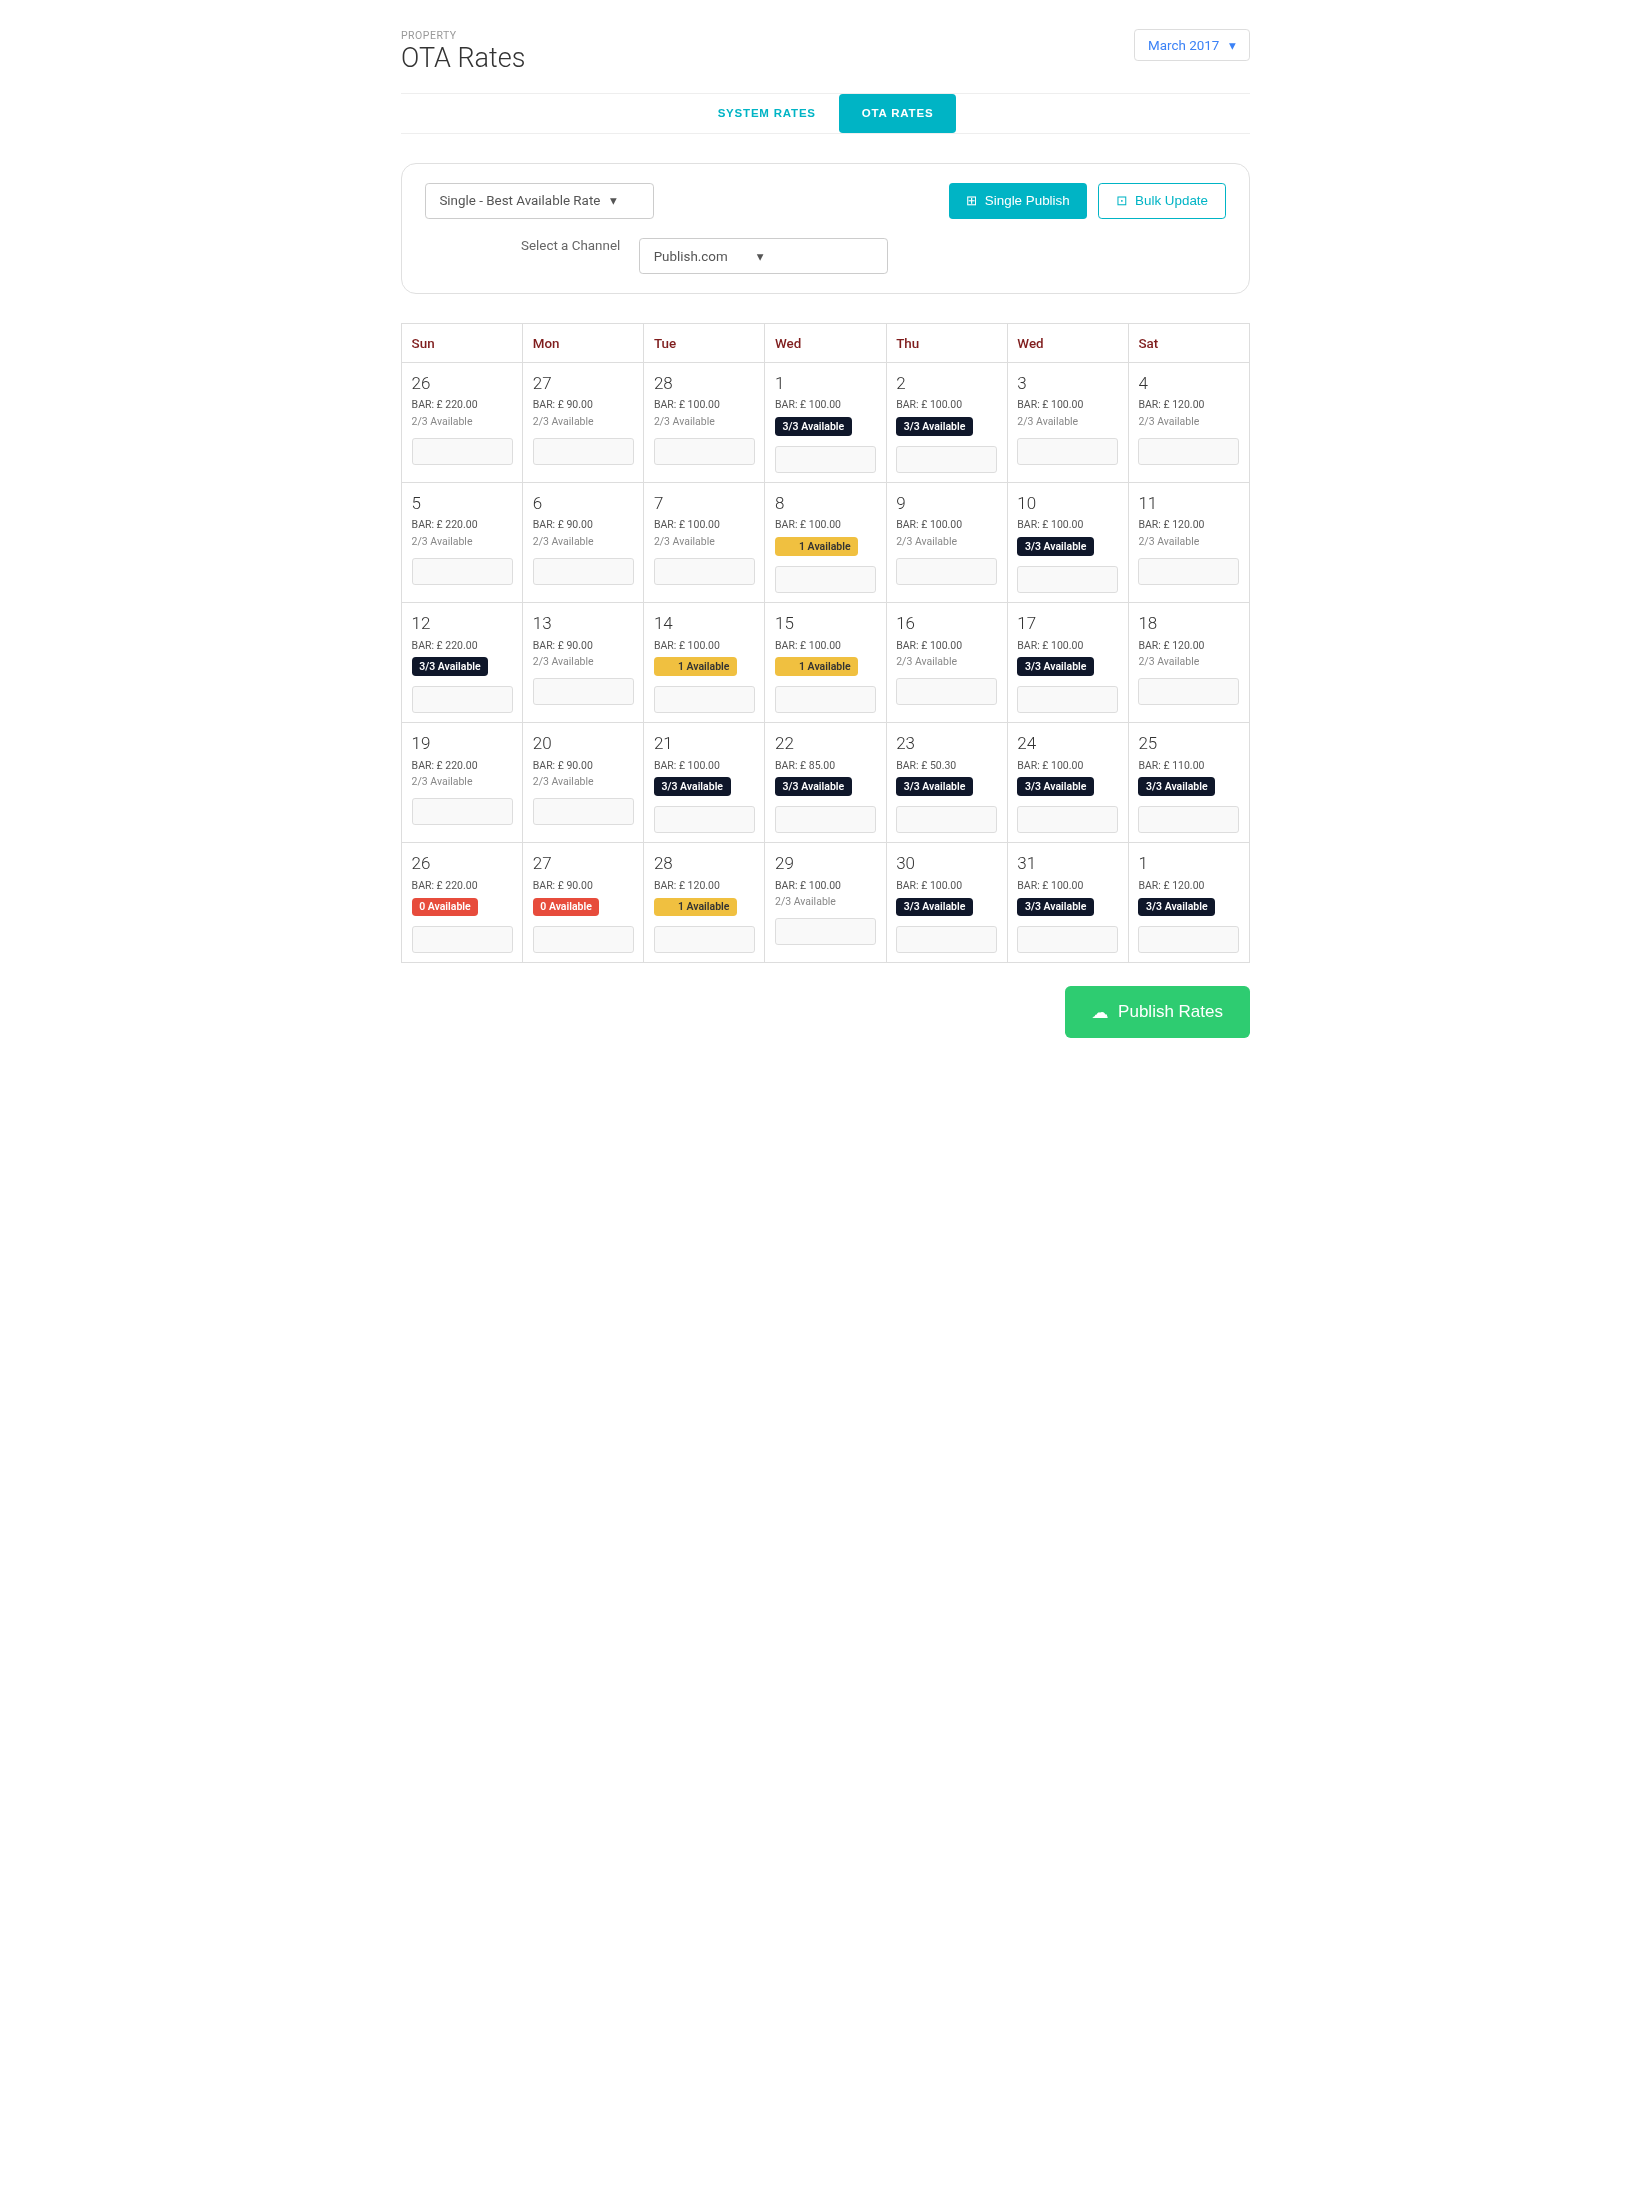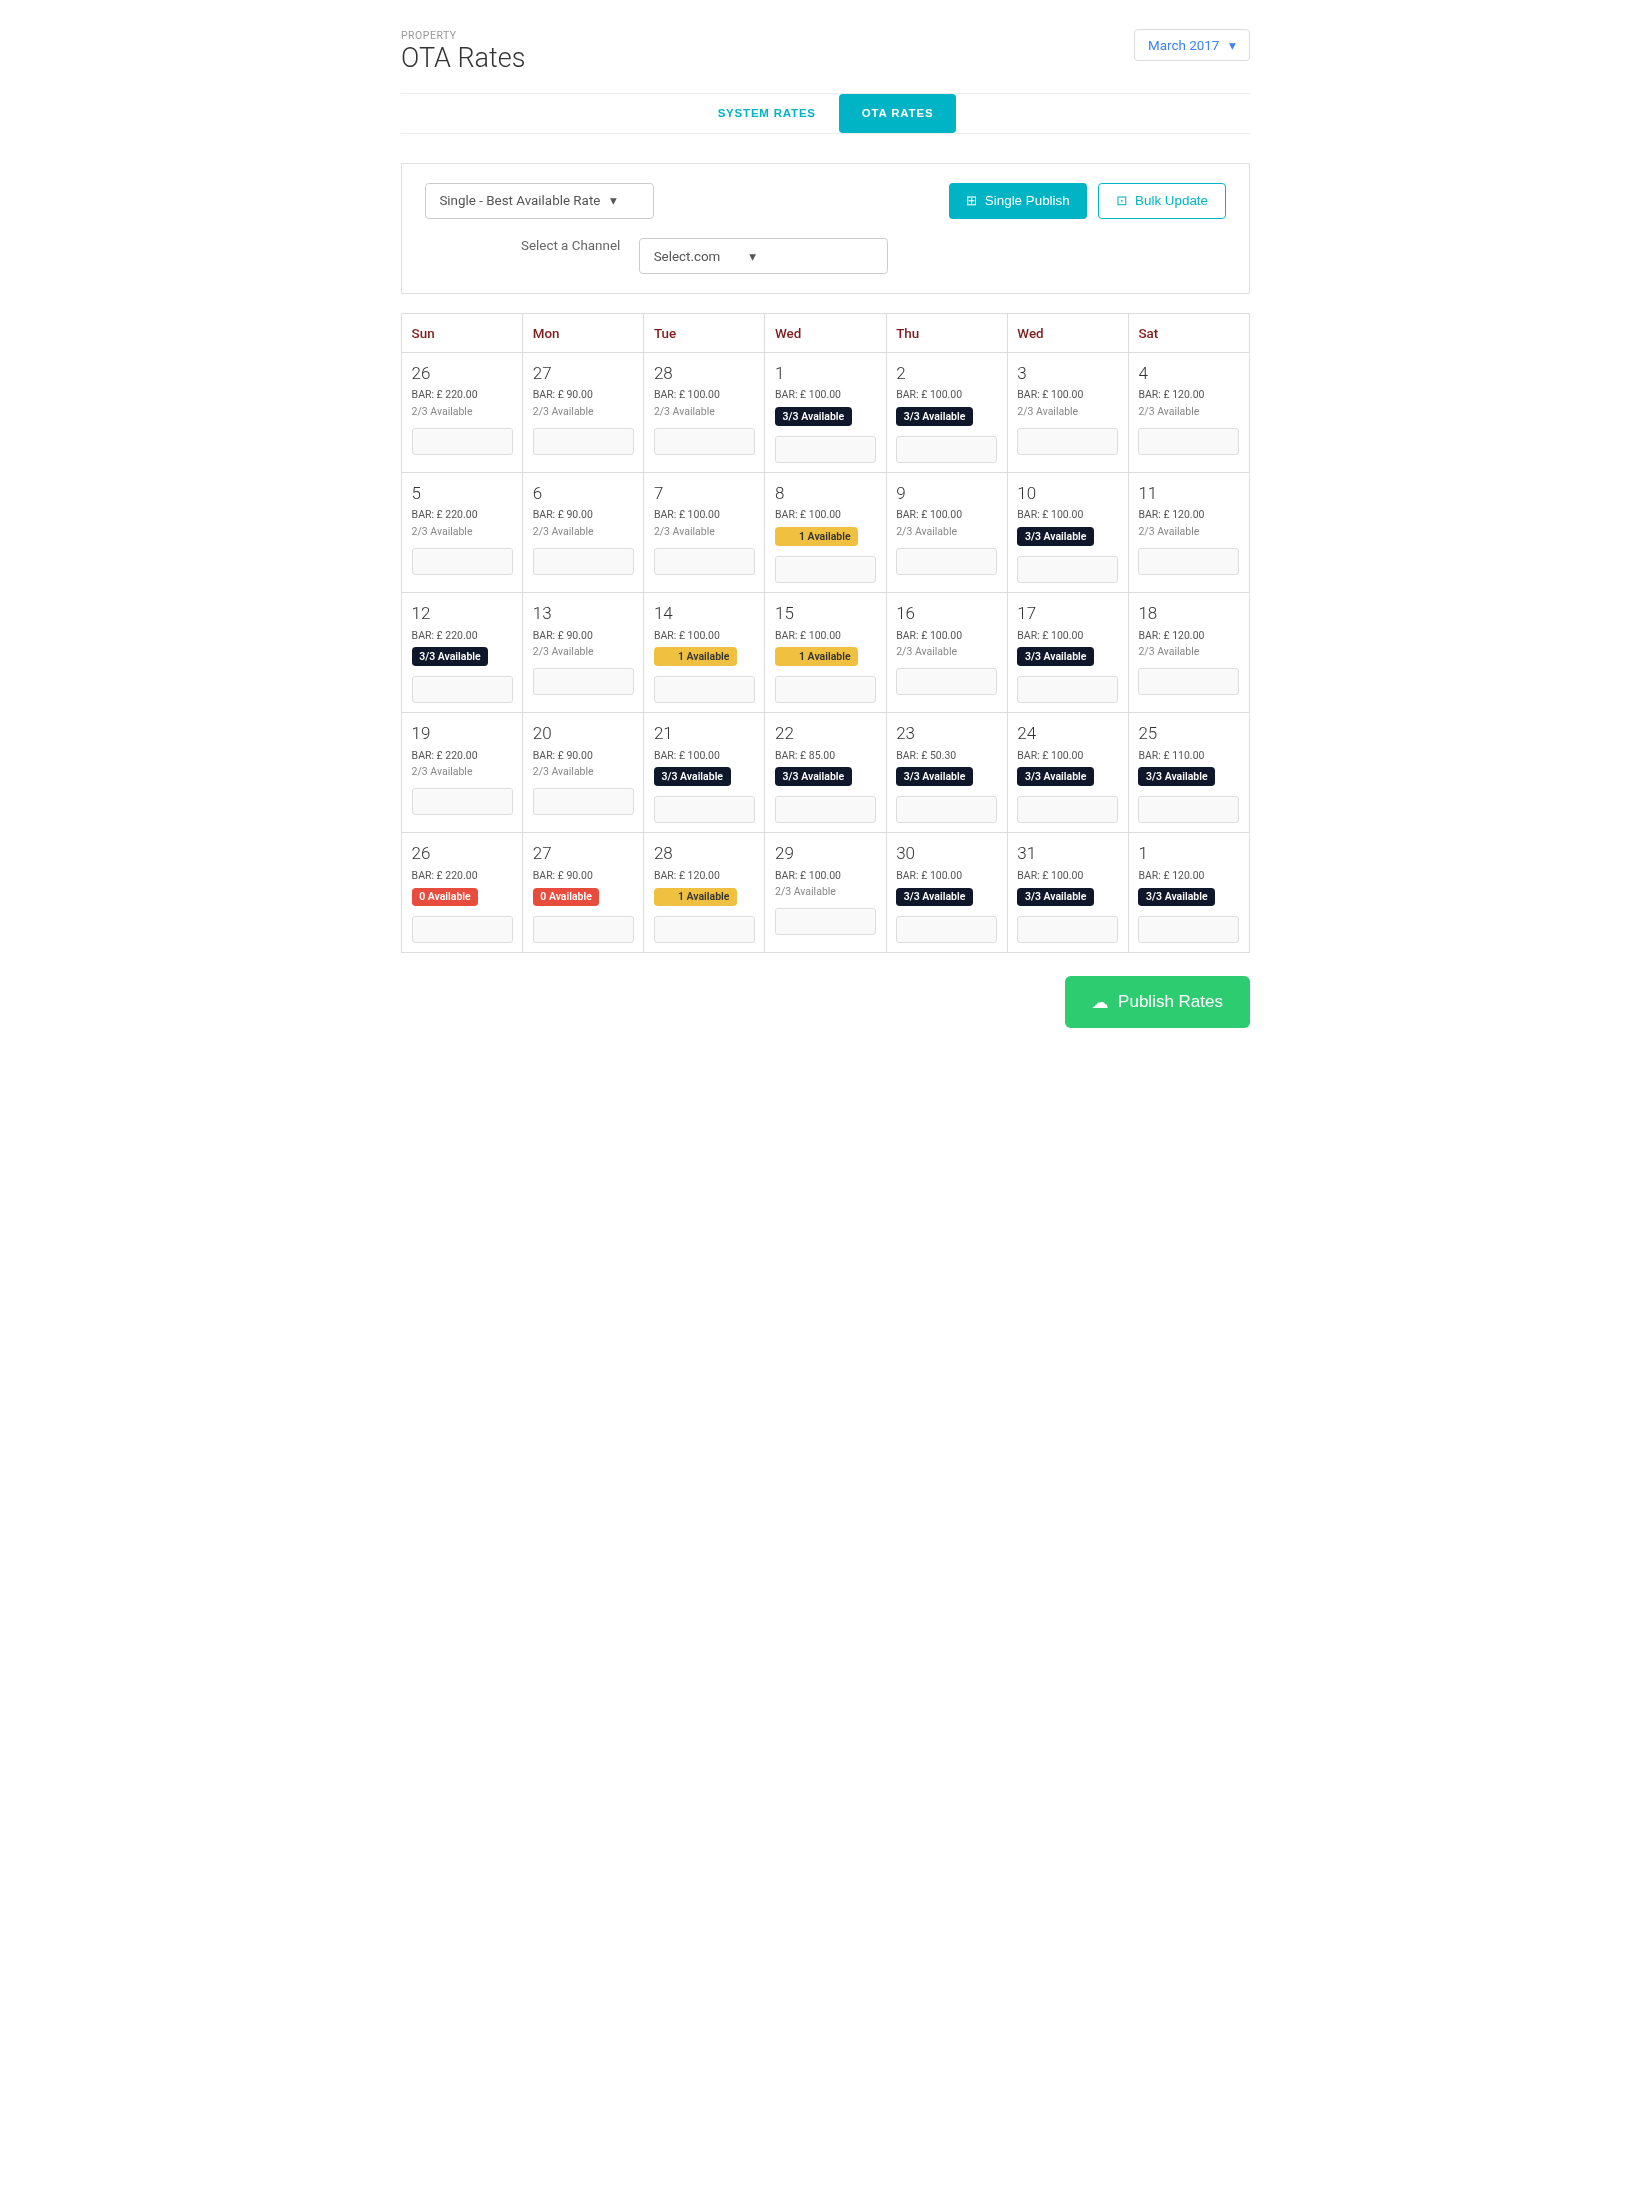--- a/index.html
+++ b/index.html
@@ -67,23 +67,23 @@
     }
     .tab.active {
       background: #00b4c5;
       color: #fff;
       border-radius: 3.8px;
     }
 
     
     .controls-panel {
       border: 1px solid #e0e0e0;
-      border-radius: 1px;
+      border-radius: 15px;
       padding: 19px 23px;
-      margin-bottom: 19px;
+      margin-bottom: 29px;
     }
     .controls-top {
       display: flex;
       align-items: center;
       justify-content: space-between;
       margin-bottom: 19px;
     }
     .rate-select {
       display: flex;
       align-items: center;
@@ -265,21 +265,21 @@
       </button>
       <button class="btn-bulk-update">
         <span>⊡</span>
         <span>Bulk Update</span>
       </button>
     </div>
   </div>
   <div class="channel-row">
     <span class="channel-label">Select a Channel</span>
     <div class="channel-select">
-      <span>Select.com</span>
+      <span>Publish.com</span>
       <span>▾</span>
     </div>
   </div>
 </div>
 
 <table class="calendar-table">
   <thead>
     <tr>
       <th>Sun</th>
       <th>Mon</th>

